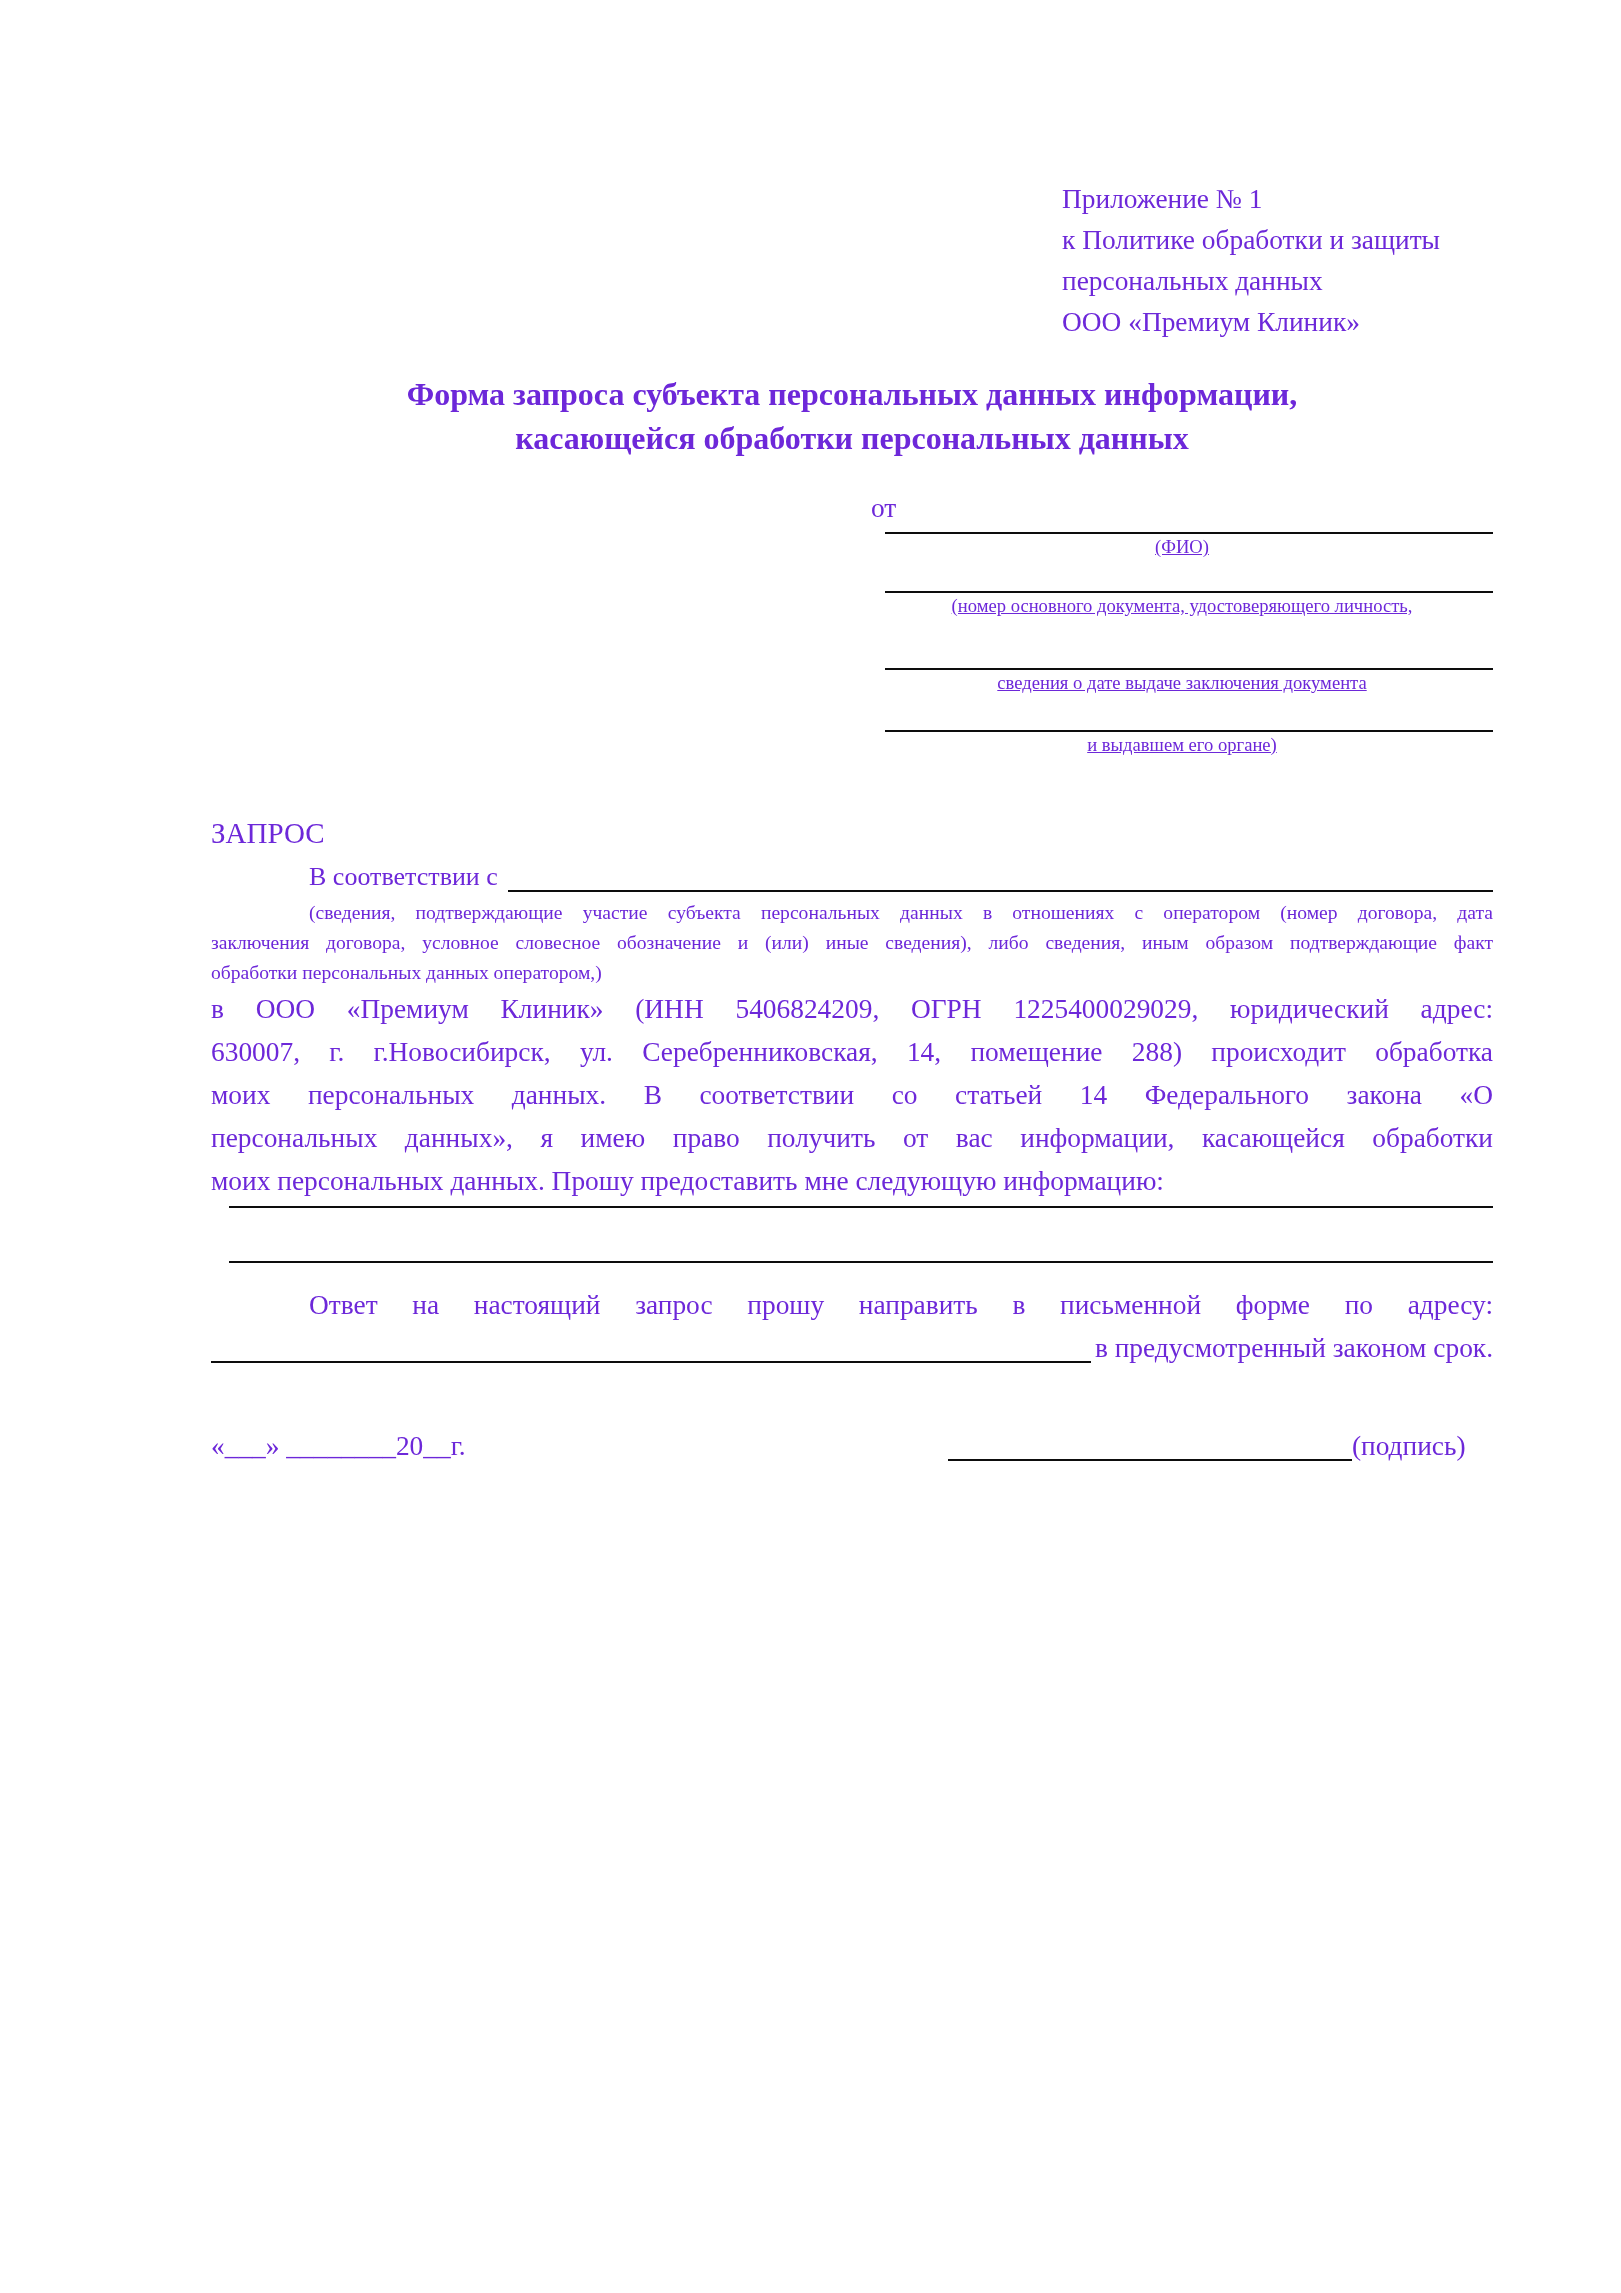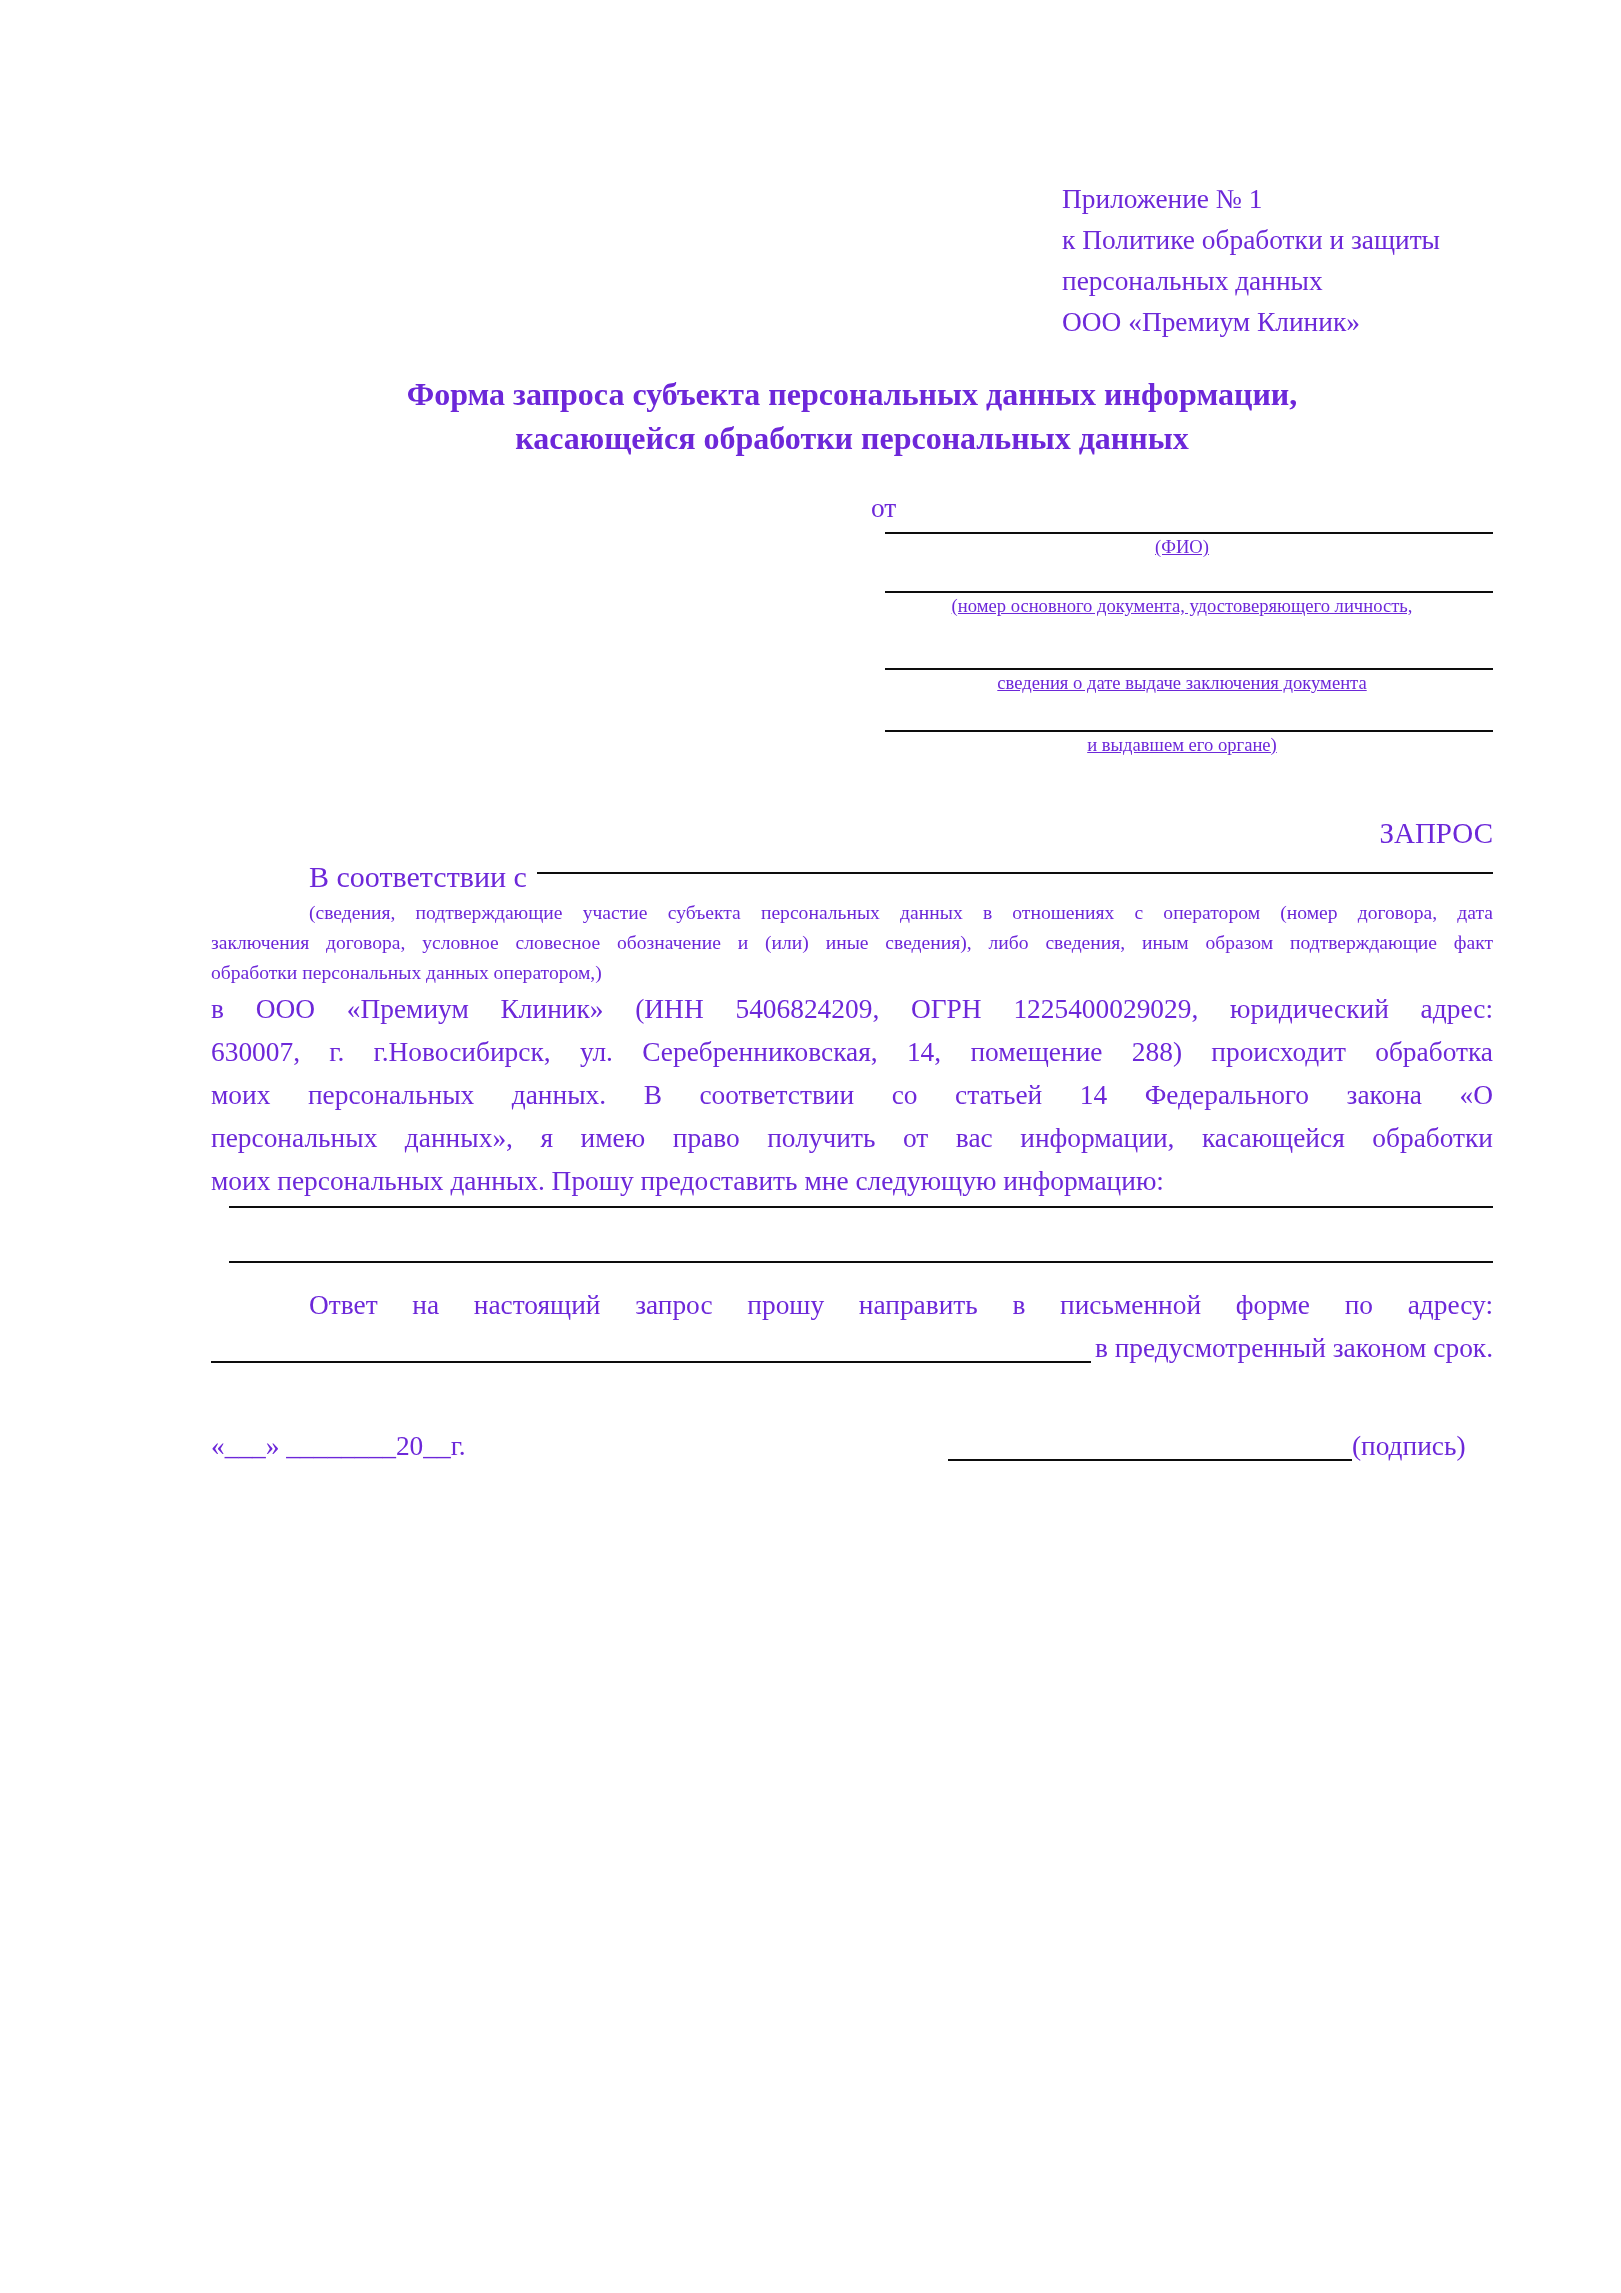--- a/index.html
+++ b/index.html
@@ -53,30 +53,29 @@
     text-align: center;
     white-space: nowrap;
     text-decoration: underline;
   }
   .gap30 { margin-top: 29px; }
   .gap49 { margin-top: 48px; }
   .gap33 { margin-top: 32px; }
   
   .request-heading {
     margin-top: 55px;
-    text-align: right;
+    text-align: left;
     font-size: 29px;
     line-height: 43px;
   }
   .intro-row {
     display: flex;
     padding-left: 98px;
-    font-size: 30px;
-    line-height: 43px;
-    align-items: center;
+    font-size: 26px;
+    line-height: 43px;
   }
   .intro-row .lead { white-space: nowrap; }
   .fill-line {
     flex: 1 1 auto;
     border-bottom: 2.9px solid #0d0d0d;
     margin-left: 9.8px;
     margin-bottom: 6.9px;
   }
   .smallprint {
     font-size: 19.6px;

